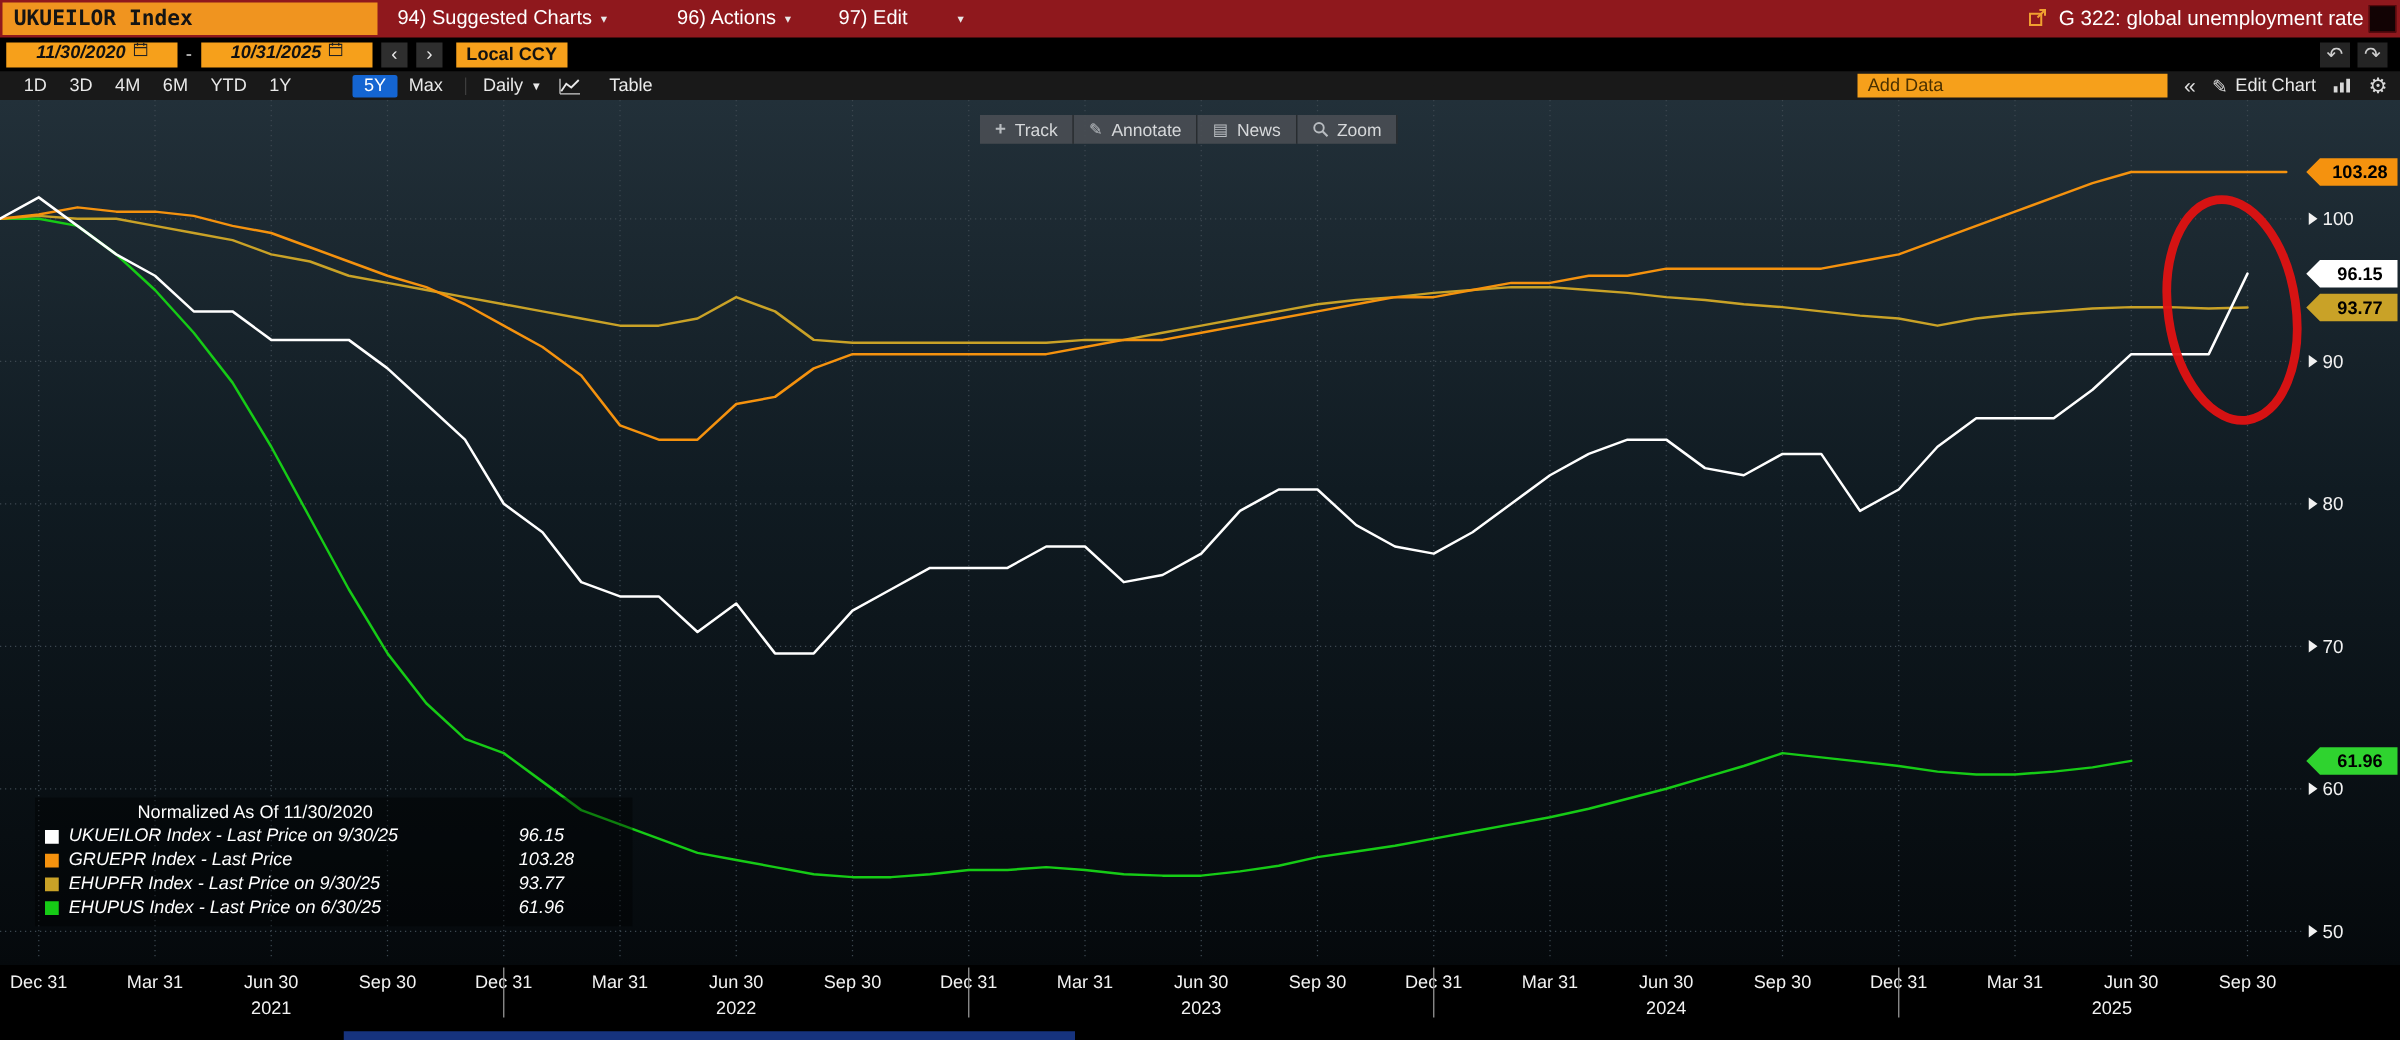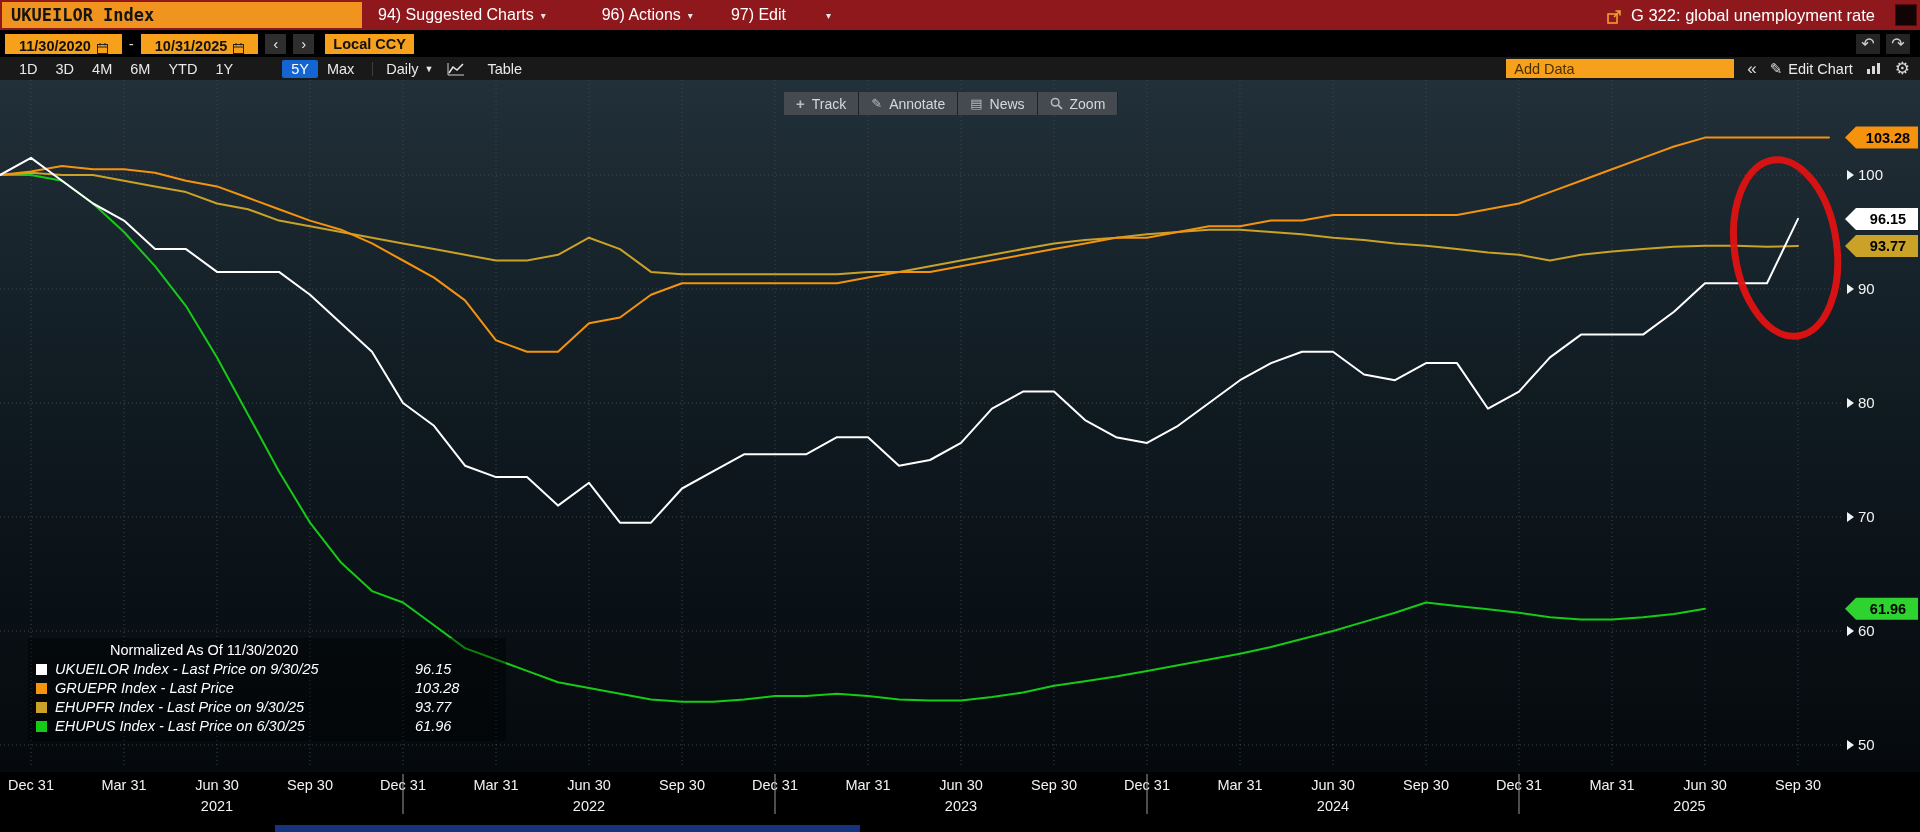--- a/index.html
+++ b/index.html
@@ -2,53 +2,53 @@
 <html><head>
 <meta charset="utf-8">
 <style>
   * { box-sizing: border-box; margin: 0; padding: 0; }
   html,body { width:1920px; height:832px; background:#000; overflow:hidden;
     font-family:"Liberation Sans", sans-serif; cursor:default; user-select:none; }
 
   
   .topbar { height:30px; background:#8f181d; display:flex; align-items:center; color:#fff; position:relative; }
   .ticker-box { background:#f0941f; color:#141414; font-family:"DejaVu Sans Mono", monospace;
-    font-weight:bold; font-size:17px; height:26px; width:360px; margin-left:2px;
+    font-weight:bold; font-size:17px; height:26px; width:300px; margin-left:2px;
     display:flex; align-items:center; padding:0 9px; }
   .menu { display:flex; align-items:center; gap:7px; font-size:16px; white-space:nowrap; }
   .m1 { margin-left:16px; } .m2 { margin-left:56px; } .m3 { margin-left:38px;gap:40px; }
   .caret { font-size:10px; color:#e8e8e8; }
-  .topbar-right { margin-left:auto; display:flex; align-items:flex-end; gap:9px; font-size:16.5px; margin-right:20px; white-space:nowrap; }
+  .topbar-right { margin-left:auto; display:flex; align-items:flex-start; gap:9px; font-size:16.5px; margin-right:4px; white-space:nowrap; }
   .corner-box { width:22px; height:22px; background:#120304; border:1px solid #56090c; margin-right:3px; }
 
   
   .datebar { height:27px; background:#000; display:flex; align-items:center; gap:7px; padding-left:5px; color:#fff; }
   .date-field { background:#f6a01b; color:#111; font-weight:bold; font-size:14.5px; height:20px;
-    display:flex; align-items:flex-end; gap:6px; padding:0 14px; }
+    display:flex; align-items:flex-start; gap:6px; padding:0 24px;font-style:italic; }
   .dash { font-size:15px; color:#ddd; }
   .nav-btn { width:21px; height:20px; background:#2e2e2e; color:#e8e8e8; display:flex;
     align-items:center; justify-content:center; font-size:15px; }
   .ccy-field { background:#f6a01b; color:#111; font-weight:bold; font-size:14.5px; height:20px;
     display:flex; align-items:center; padding:0 8px; margin-left:4px; }
   .datebar-right { margin-left:auto; display:flex; gap:6px; margin-right:10px; }
   .undo-btn { width:24px; height:20px; background:#242424; color:#cfcfcf; font-size:16px;
     display:flex; align-items:center; justify-content:center; }
 
   
   .toolbar { height:23px; background:#191919; display:flex; align-items:center; color:#e9e9e9;
     font-size:14.5px; padding-left:10px; }
   .period { padding:1px 9px; }
   .period.selected { background:#1465d2; color:#fff; border-radius:2px;margin-left:40px; }
   .vsep { width:1px; height:14px; background:#3d3d3d; margin:0 9px; }
   .freq { display:flex; align-items:center; gap:6px; margin-left:4px; }
   .freq .caret { font-size:9px; }
   .chart-type-icon { margin:0 14px; display:flex; align-items:center; }
   .table-btn { padding:1px 8px; }
   .toolbar-right { margin-left:auto; display:flex; align-items:center; gap:13px; margin-right:10px; }
-  .add-data { background:#f6a01b; color:#4a3000; width:228px; height:19px; font-size:14.5px;
+  .add-data { background:#f6a01b; color:#4a3000; width:248px; height:19px; font-size:14.5px;
     display:flex; align-items:center; padding:0 8px; }
   .collapse-glyph { font-size:17px; color:#ddd; }
   .edit-chart { display:flex; align-items:center; gap:6px; }
   .tb-icon { color:#d8d8d8; font-size:15px; display:flex; align-items:center; }
   .gear { font-size:17px; color:#d8d8d8; }
 
   
   .chart-wrap { position:relative; width:1920px; height:752px; background:#000; }
   #chart-svg { position:absolute; left:0; top:0; }
   #chart-svg text { font-family:"Liberation Sans", sans-serif; }

